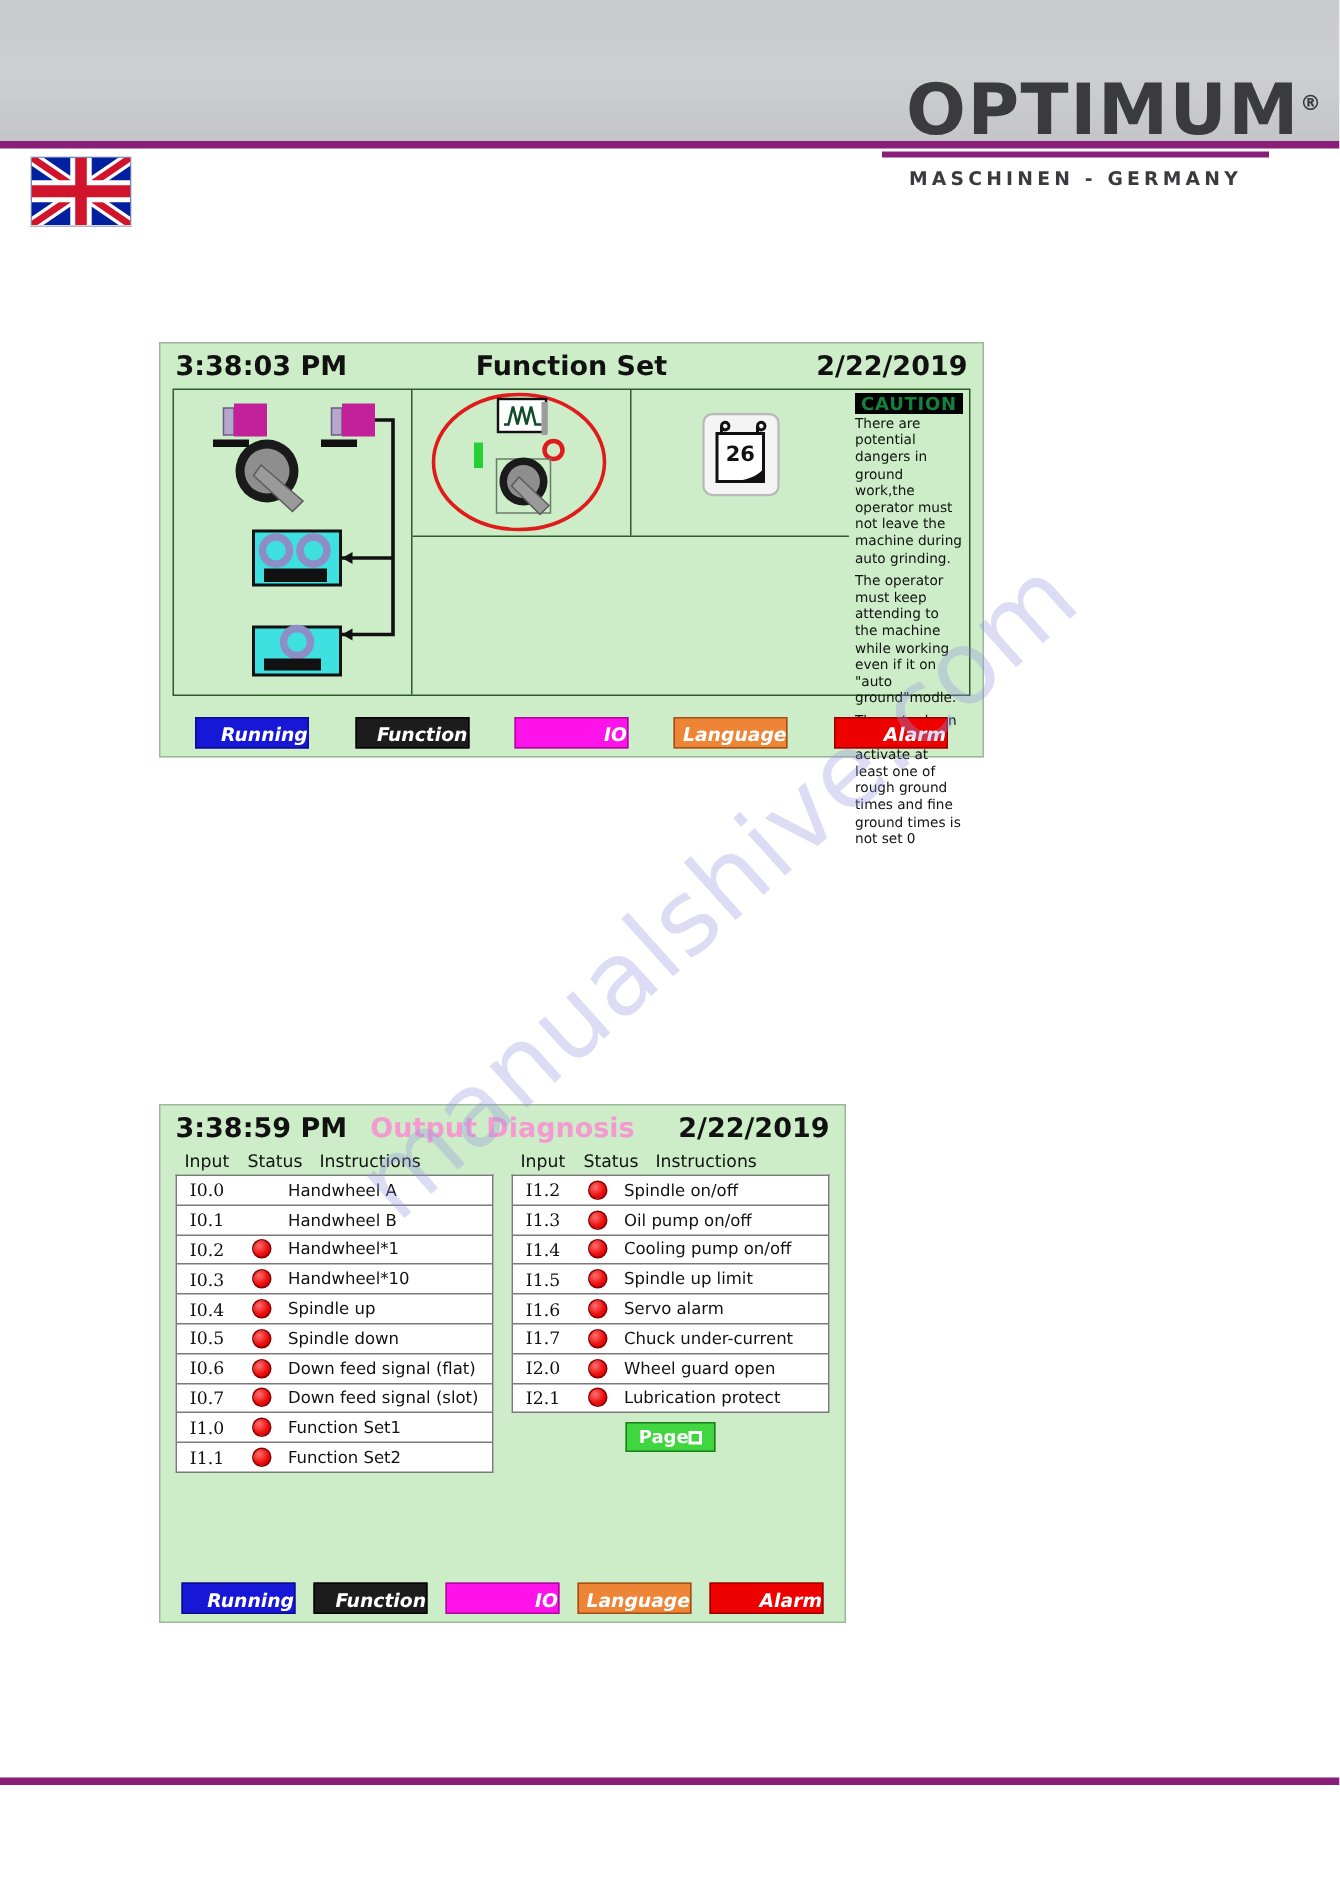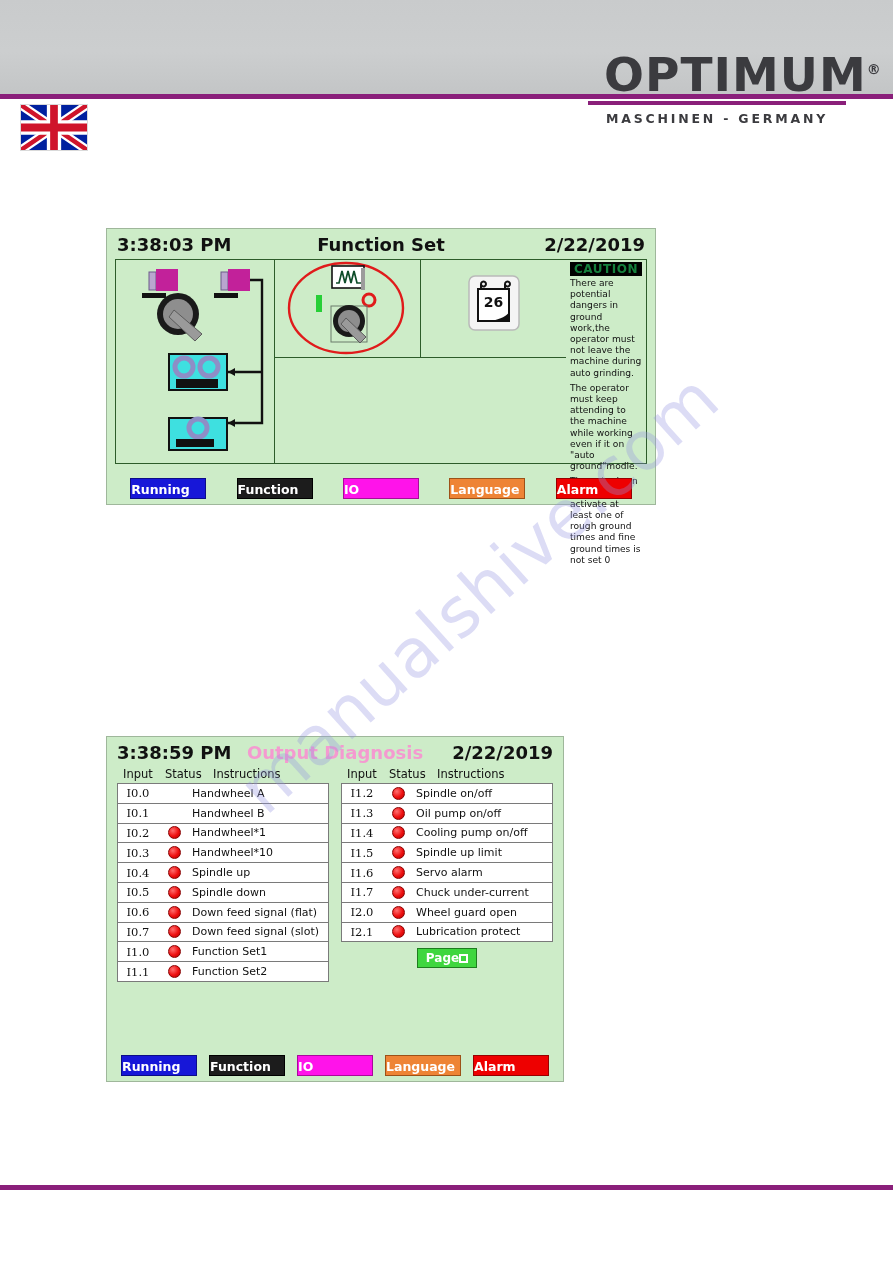--- a/index.html
+++ b/index.html
@@ -196,25 +196,26 @@
     box-sizing: border-box;
   }
   .hmi-btn {
     font-family: "DejaVu Sans", sans-serif;
     font-weight: bold;
     font-size: 12.5px;
     color: #fff;
     width: 76px;
     height: 21px;
     line-height: 21px;
-    text-align: left;
+    text-align: right;
     border: 1px solid #555;
     box-sizing: border-box;
     cursor: pointer;
     white-space: nowrap;
+    font-style: italic;
   }
   .btn-running  { background: #1717d8; border-color:#0c0c88; }
   .btn-function { background: #1c1c1c; border-color:#000; }
   .btn-io       { background: #ff13ea; border-color:#a80a9a; }
   .btn-language { background: #ee8435; border-color:#9c5118; }
   .btn-alarm    { background: #ee0000; border-color:#980000; }
 
   
   .od-body {
     display: flex;

